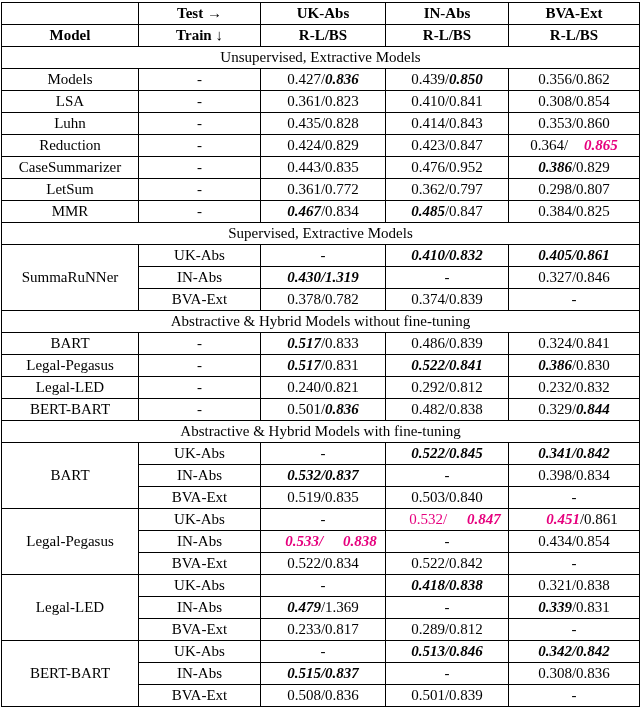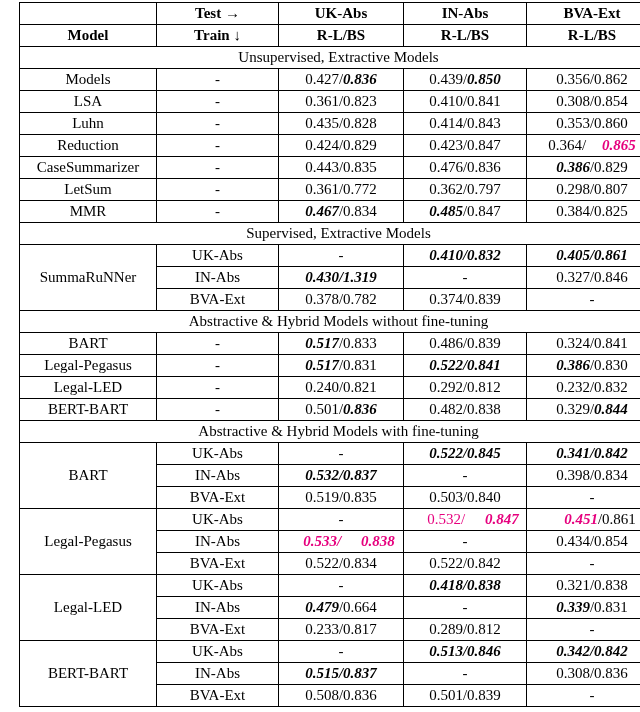--- a/index.html
+++ b/index.html
@@ -2,21 +2,21 @@
 <html style="--highlight: #e6007e;"><head>
 <meta charset="utf-8">
 <style>
   * { box-sizing: border-box; }
   html, body { margin: 0; padding: 0; background: #ffffff; }
   body {
     font-family: "Liberation Serif", "DejaVu Serif", serif;
     color: #000;
     width: 640px;
   }
-  .page { width: 640px; padding: 2px 19px; }
+  .page { width: 640px; padding: 2px 1px; }
   table.results {
     border-collapse: collapse;
     width: 638px;
     table-layout: fixed;
   }
   table.results td {
     border: 1px solid #000;
     text-align: center;
     vertical-align: middle;
     font-size: 15px;
@@ -93,21 +93,21 @@
           <td rowspan="1" class="model-cell">Reduction</td>
           <td class="train-cell">-</td>
           <td class="score-cell"><span>0.424/0.829</span></td>
           <td class="score-cell"><span>0.423/0.847</span></td>
           <td class="score-cell"><span>0.364/</span><span class="bold pink">0.865</span></td>
         </tr>
         <tr>
           <td rowspan="1" class="model-cell">CaseSummarizer</td>
           <td class="train-cell">-</td>
           <td class="score-cell"><span>0.443/0.835</span></td>
-          <td class="score-cell"><span>0.476/0.836</span></td>
+          <td class="score-cell"><span>0.476/0.952</span></td>
           <td class="score-cell"><span class="bold">0.386</span><span>/0.829</span></td>
         </tr>
         <tr>
           <td rowspan="1" class="model-cell">LetSum</td>
           <td class="train-cell">-</td>
           <td class="score-cell"><span>0.361/0.772</span></td>
           <td class="score-cell"><span>0.362/0.797</span></td>
           <td class="score-cell"><span>0.298/0.807</span></td>
         </tr>
         <tr>
@@ -213,21 +213,21 @@
         </tr>
         <tr>
           <td rowspan="3" class="model-cell">Legal-LED</td>
           <td class="train-cell">UK-Abs</td>
           <td class="score-cell"><span>-</span></td>
           <td class="score-cell"><span class="bold">0.418/0.838</span></td>
           <td class="score-cell"><span>0.321/0.838</span></td>
         </tr>
         <tr>
           <td class="train-cell">IN-Abs</td>
-          <td class="score-cell"><span class="bold">0.479</span><span>/0.664</span></td>
+          <td class="score-cell"><span class="bold">0.479</span><span>/1.369</span></td>
           <td class="score-cell"><span>-</span></td>
           <td class="score-cell"><span class="bold">0.339</span><span>/0.831</span></td>
         </tr>
         <tr>
           <td class="train-cell">BVA-Ext</td>
           <td class="score-cell"><span>0.233/0.817</span></td>
           <td class="score-cell"><span>0.289/0.812</span></td>
           <td class="score-cell"><span>-</span></td>
         </tr>
         <tr>

